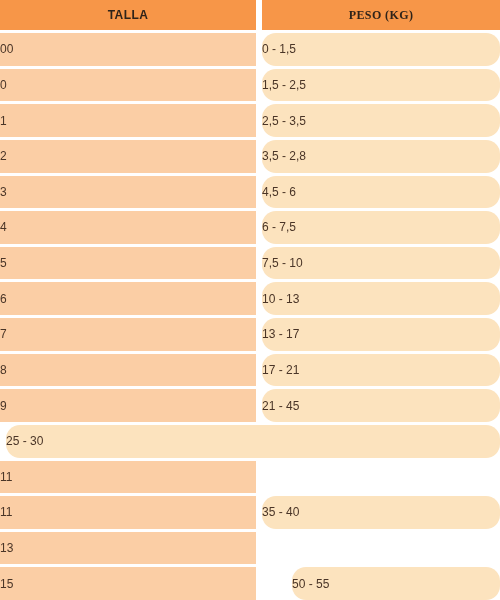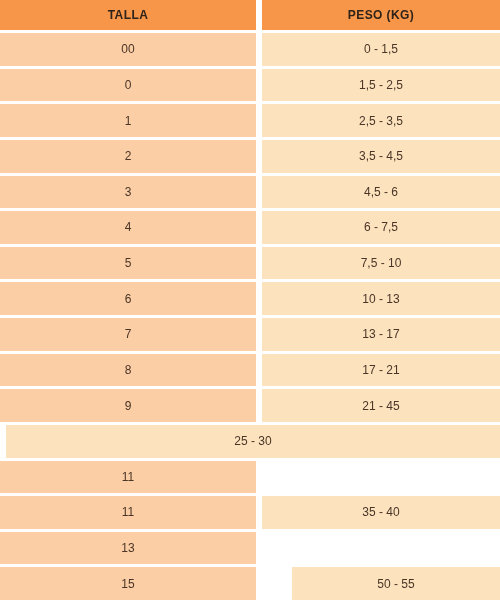--- a/index.html
+++ b/index.html
@@ -42,20 +42,21 @@
     width: 256px;
     flex: 0 0 256px;
   }
   .table-header .hcell.col-gap {
     width: 6px;
     flex: 0 0 6px;
     background: #ffffff;
   }
   .table-header .hcell.col-weight {
     flex: 1 1 auto;
+    font-family: Liberation Serif, serif;
   }
   .hlabel {
     font-size: 12px;
     font-weight: bold;
     letter-spacing: 0.4px;
     color: #2f2319;
     line-height: 1;
     white-space: nowrap;
   }
 
@@ -74,37 +75,38 @@
     padding-top: 3px;
     box-sizing: border-box;
   }
   .table-row:last-child {
     padding-bottom: 0;
     gap: 15px;
   }
   .cell {
     display: flex;
     align-items: center;
-    justify-content: center;
+    justify-content: flex-start;
     box-sizing: border-box;
     height: 100%;
   }
   .cell.col-size {
     width: 256px;
     flex: 0 0 256px;
     background: #fbcea5;
   }
   .cell.col-gap {
     width: 6px;
     flex: 0 0 6px;
     background: #ffffff;
   }
   .cell.col-weight {
     flex: 1 1 auto;
     background: #fce3be;
+    border-radius: 14px;
   }
   .cval {
     font-size: 12px;
     font-weight: normal;
     color: #4a3527;
     line-height: 1;
     white-space: nowrap;
   }
 </style>
 </head>
@@ -149,21 +151,21 @@
         <div class="cell col-weight">
           <span class="cval">2,5 - 3,5</span>
         </div>
       </div>
       <div class="table-row">
         <div class="cell col-size">
           <span class="cval">2</span>
         </div>
         <div class="cell col-gap"></div>
         <div class="cell col-weight">
-          <span class="cval">3,5 - 4,5</span>
+          <span class="cval">3,5 - 2,8</span>
         </div>
       </div>
       <div class="table-row">
         <div class="cell col-size">
           <span class="cval">3</span>
         </div>
         <div class="cell col-gap"></div>
         <div class="cell col-weight">
           <span class="cval">4,5 - 6</span>
         </div>

